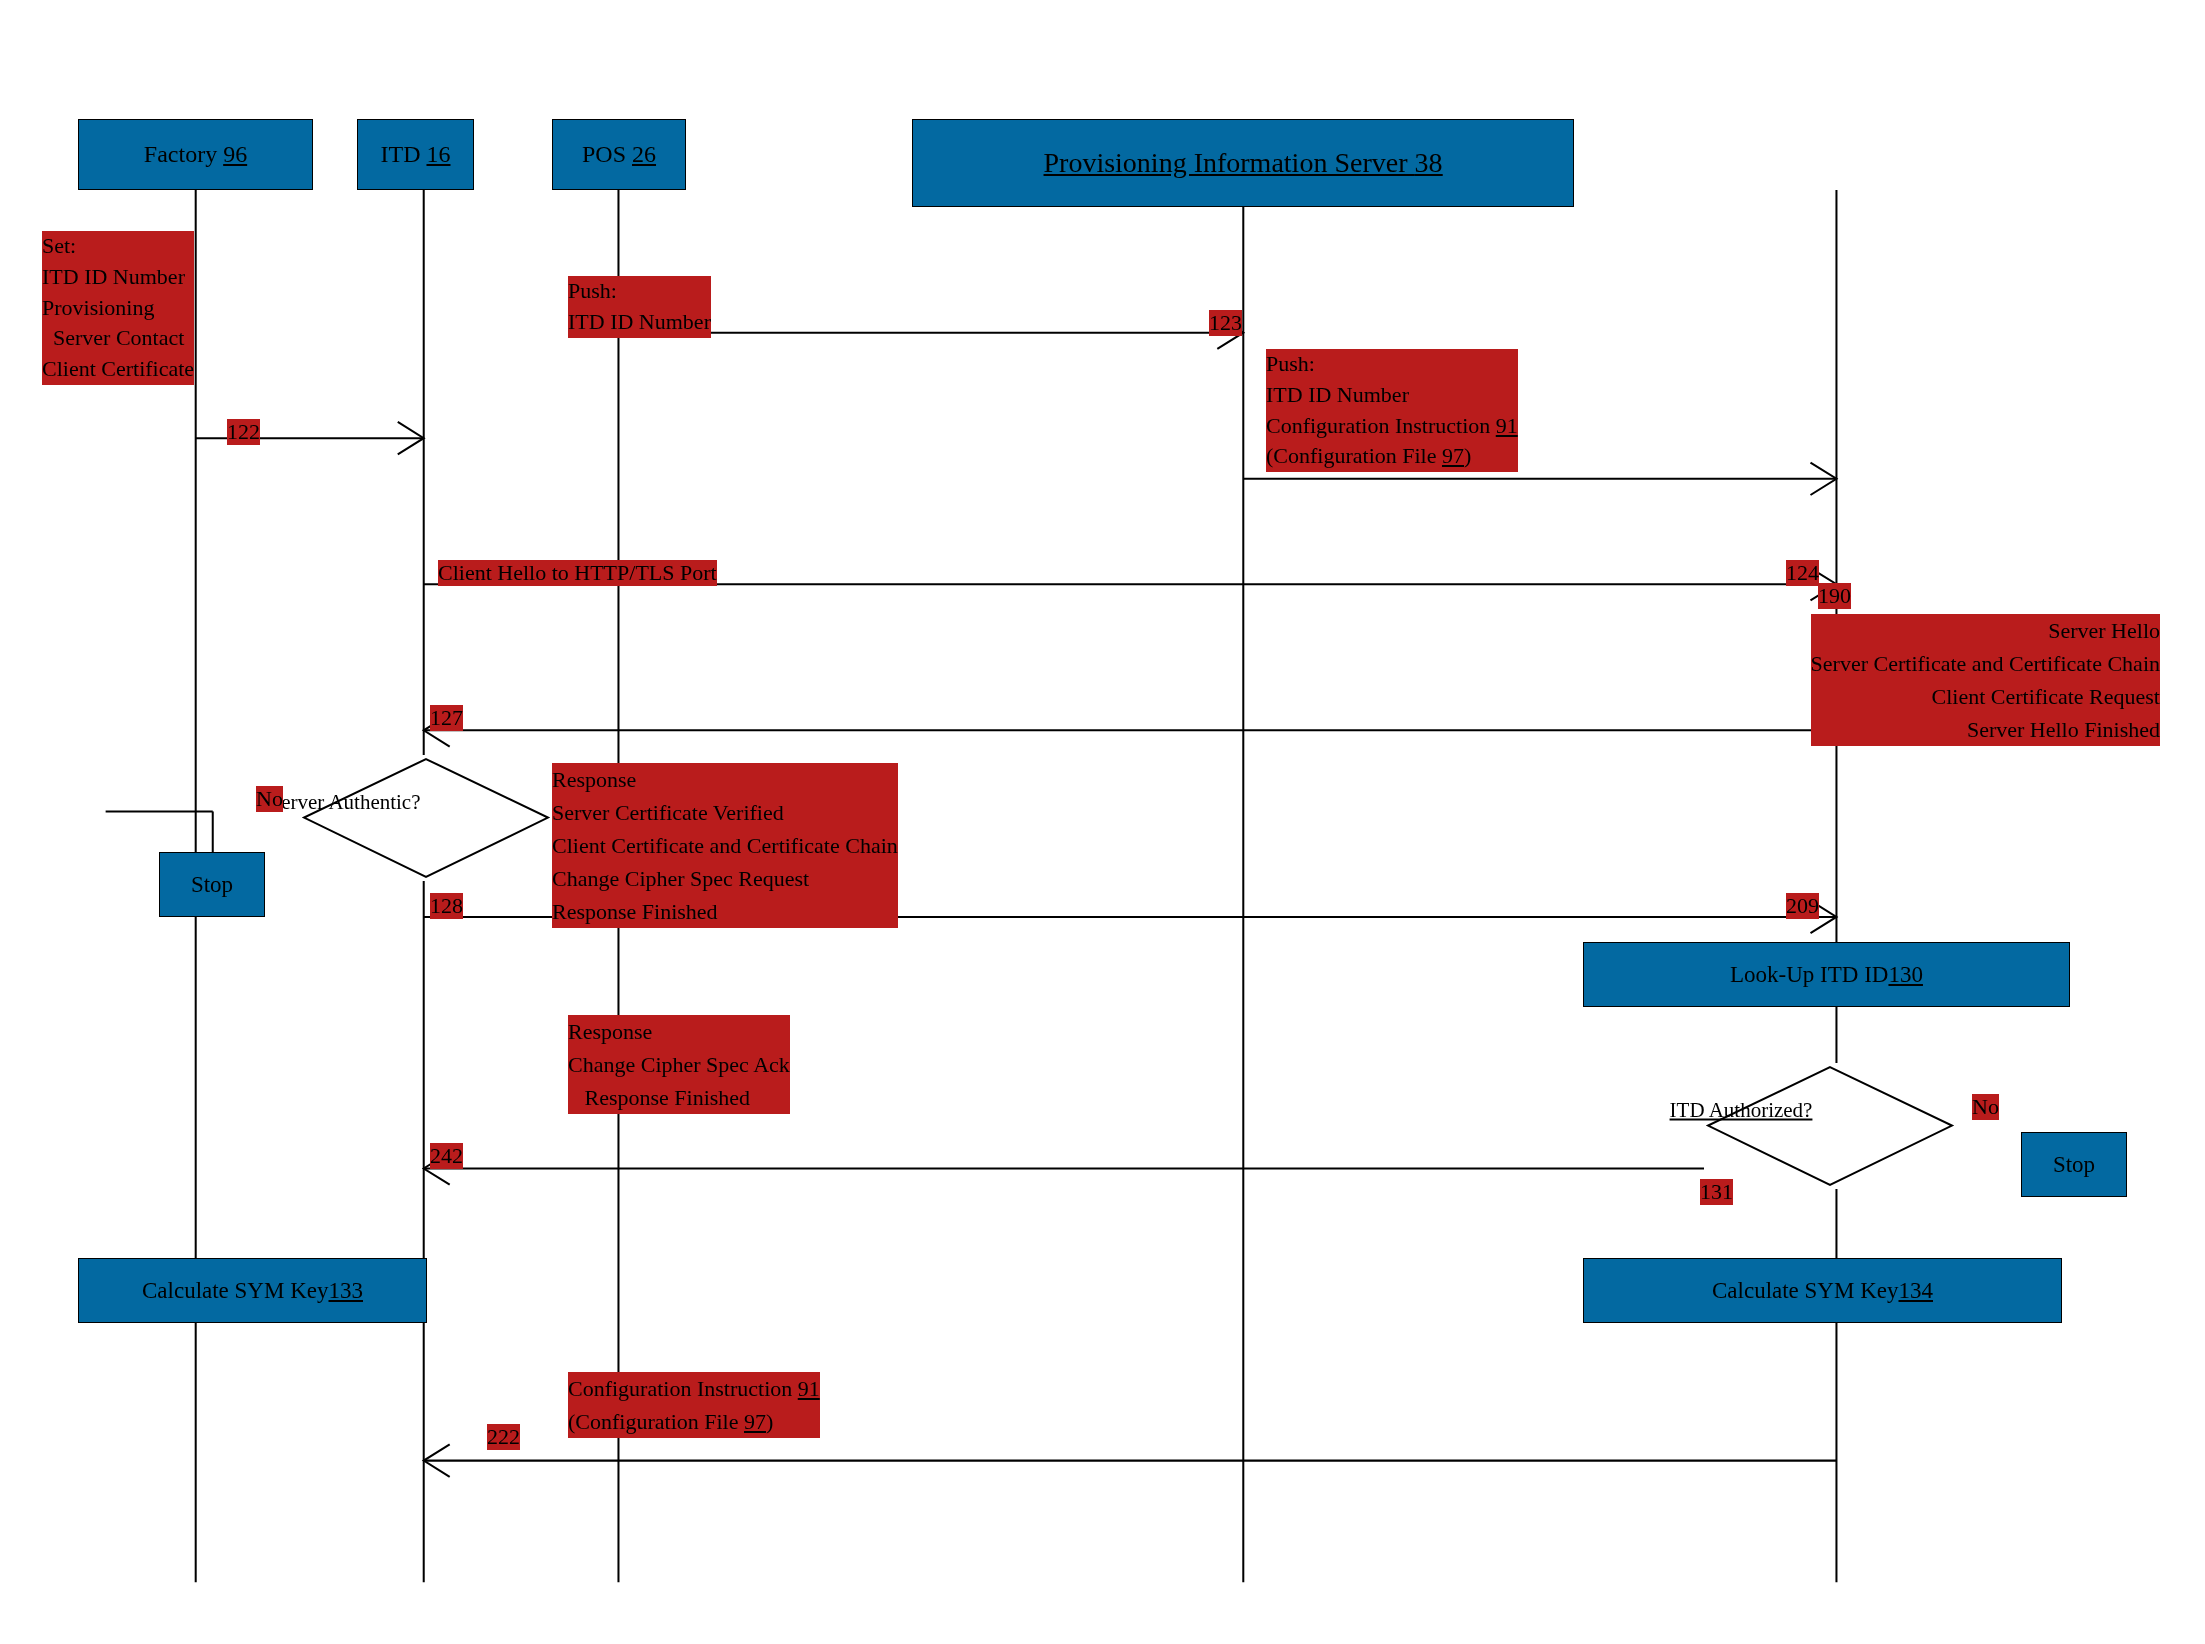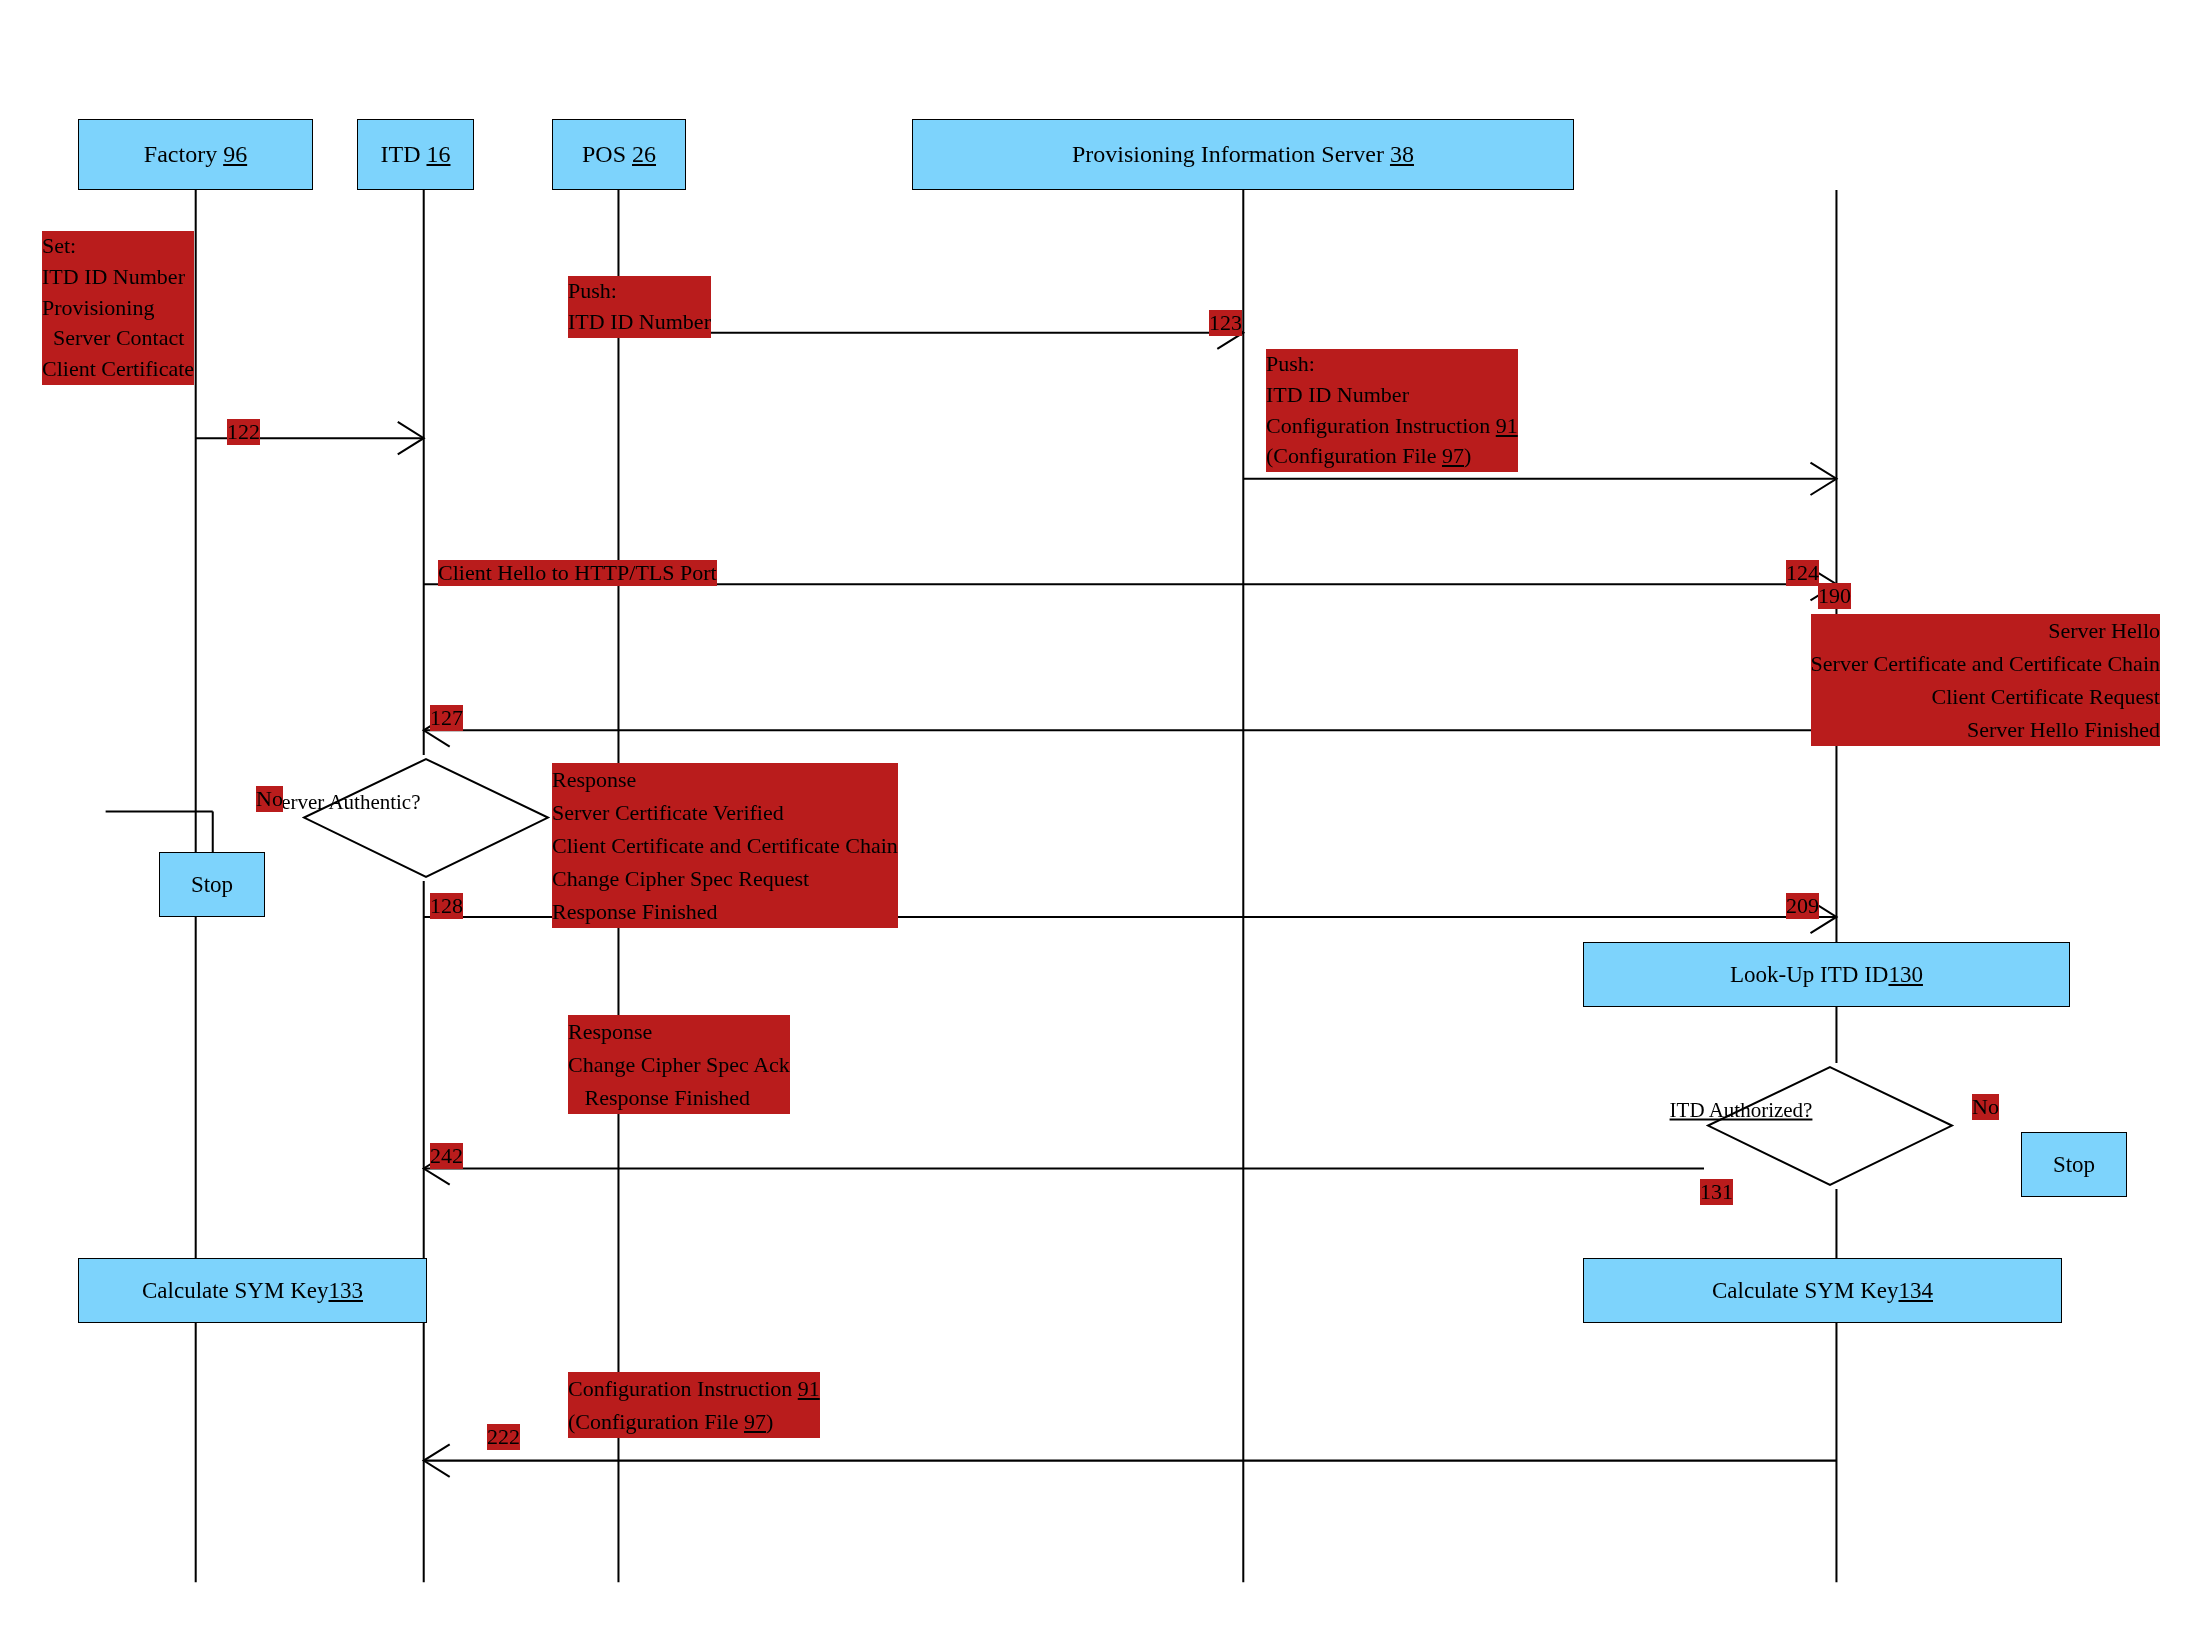--- a/index.html
+++ b/index.html
@@ -13,21 +13,21 @@
     }
     .diagram {
       position: absolute;
       top: 0; left: 0;
       width: 100%;
       height: 100%;
     }
     .box {
       position: absolute;
       border: 1.6px solid #000;
-      background: #7dd3fc;
+      background: #0369a1;
       display: flex;
       align-items: center;
       justify-content: center;
       text-align: left;
       font-size: 23px;
       padding: 6.5px 9.7px;
     }
     .diamond {
       position: absolute;
       width: 211px;
@@ -125,21 +125,21 @@
   </div>
 
   <div class="box" style="left:357px; top:119px; width:117px; height:71px; font-size:24px;">
     <span>ITD <span class="underline">16</span></span>
   </div>
 
   <div class="box" style="left:552px; top:119px; width:134px; height:71px; font-size:24px;">
     <span>POS <span class="underline">26</span></span>
   </div>
 
-  <div class="box" style="left:912px; top:119px; width:662px; height:71px; font-size:24px;">
+  <div class="box" style="left:912px; top:119px; width:662px; height:88px; font-size:28px;text-decoration:underline;">
     <span>Provisioning Information Server <span class="underline">38</span></span>
   </div>
 
 
   <div class="label" style="left:42px; top:231px; font-size:22px; line-height:1.4;">
     Set:<br>
     ITD ID Number<br>
     Provisioning<br>
     &nbsp;&nbsp;Server Contact<br>
     Client Certificate

